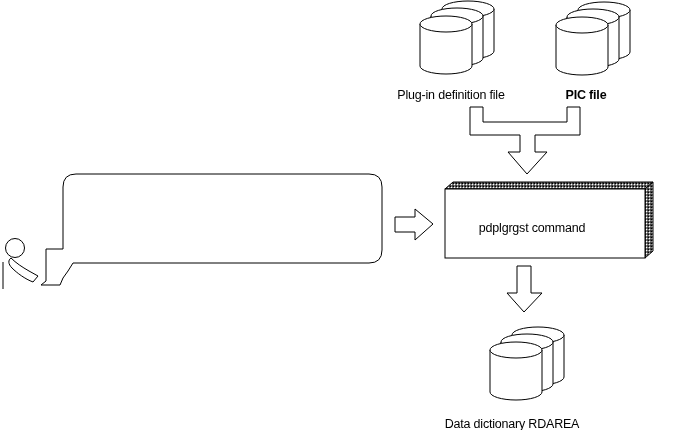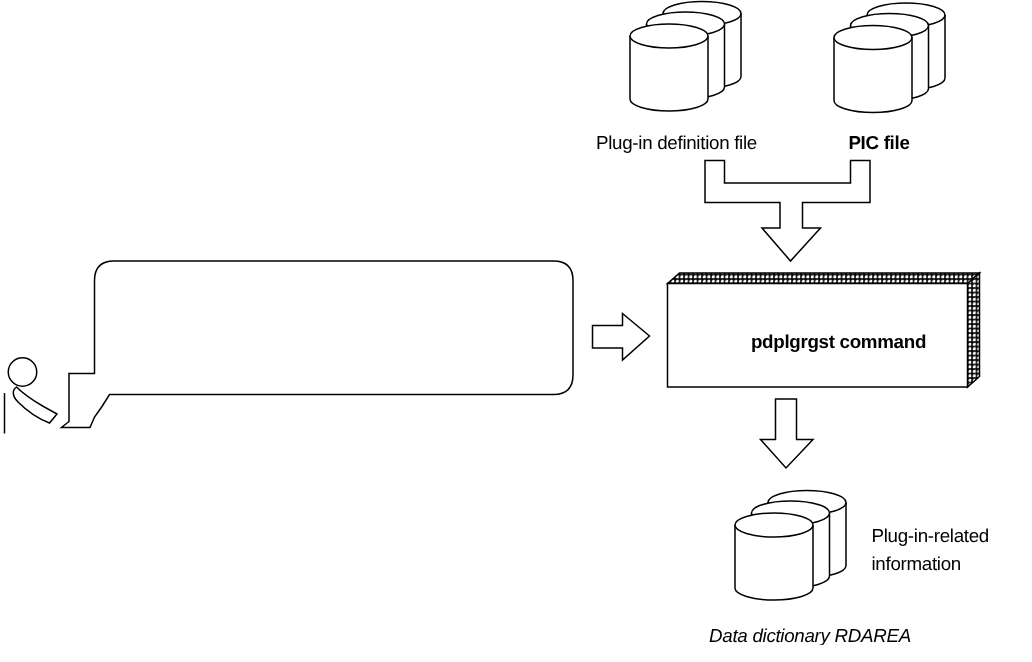--- a/index.html
+++ b/index.html
@@ -7,23 +7,23 @@
     position:relative; width:688px; height:430px; background:#fff;
     font-family:"Liberation Sans","DejaVu Sans",sans-serif;
     font-size:12.5px; color:#000; overflow:hidden;
   }
   .canvas svg { position:absolute; left:0; top:0; }
   .lbl { position:absolute; white-space:nowrap; letter-spacing:-0.2px; }
   .ctr { text-align:center; }
   .lbl-plugdef { left:381px; top:88px; width:140px; }
   .lbl-pic     { left:546px; top:88px; width:80px;font-weight:bold; }
   .lbl-bubble  { left:63px;  top:218px; width:300px; }
-  .lbl-cmd     { left:459px; top:221px; width:200px;font-weight:bold; }
+  .lbl-cmd     { left:432px; top:221px; width:200px; }
   .lbl-info    { left:581px; top:348px; line-height:18.5px; }
-  .lbl-rdarea  { left:440px; top:417px; width:200px;font-style:italic; }
+  .lbl-rdarea  { left:412px; top:417px; width:200px; }
 </style>
 </head>
 <body>
 
 <div class="canvas">
 
   <svg width="688" height="441" viewBox="0 0 688 441" xmlns="http://www.w3.org/2000/svg" fill="none" stroke="#000" stroke-width="1">
     <defs>
       <g id="cyl">
         <path d="M -26,0 L -26,42 A 26 8 0 0 0 26,42 L 26,0" fill="#fff" stroke="#000"></path>
@@ -76,20 +76,16 @@
     </g>
   </svg>
 
   <div class="lbl ctr lbl-plugdef">Plug-in definition file</div>
 
   <div class="lbl ctr lbl-pic">PIC file</div>
 
 
   <div class="lbl ctr lbl-cmd">pdplgrgst command</div>
 
-  <div class="lbl lbl-info">
-    <div>Plug-in-related</div>
-    <div>information</div>
-  </div>
 
   <div class="lbl ctr lbl-rdarea">Data dictionary RDAREA</div>
 
 </div>
 
 </body></html>

